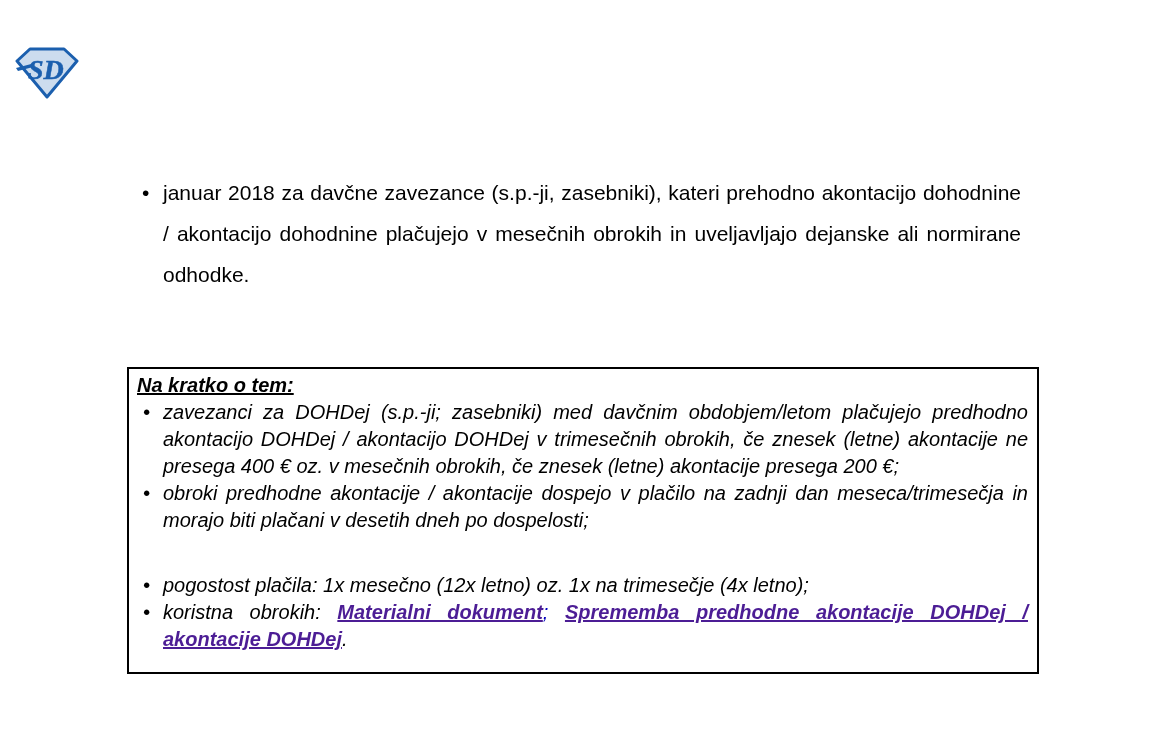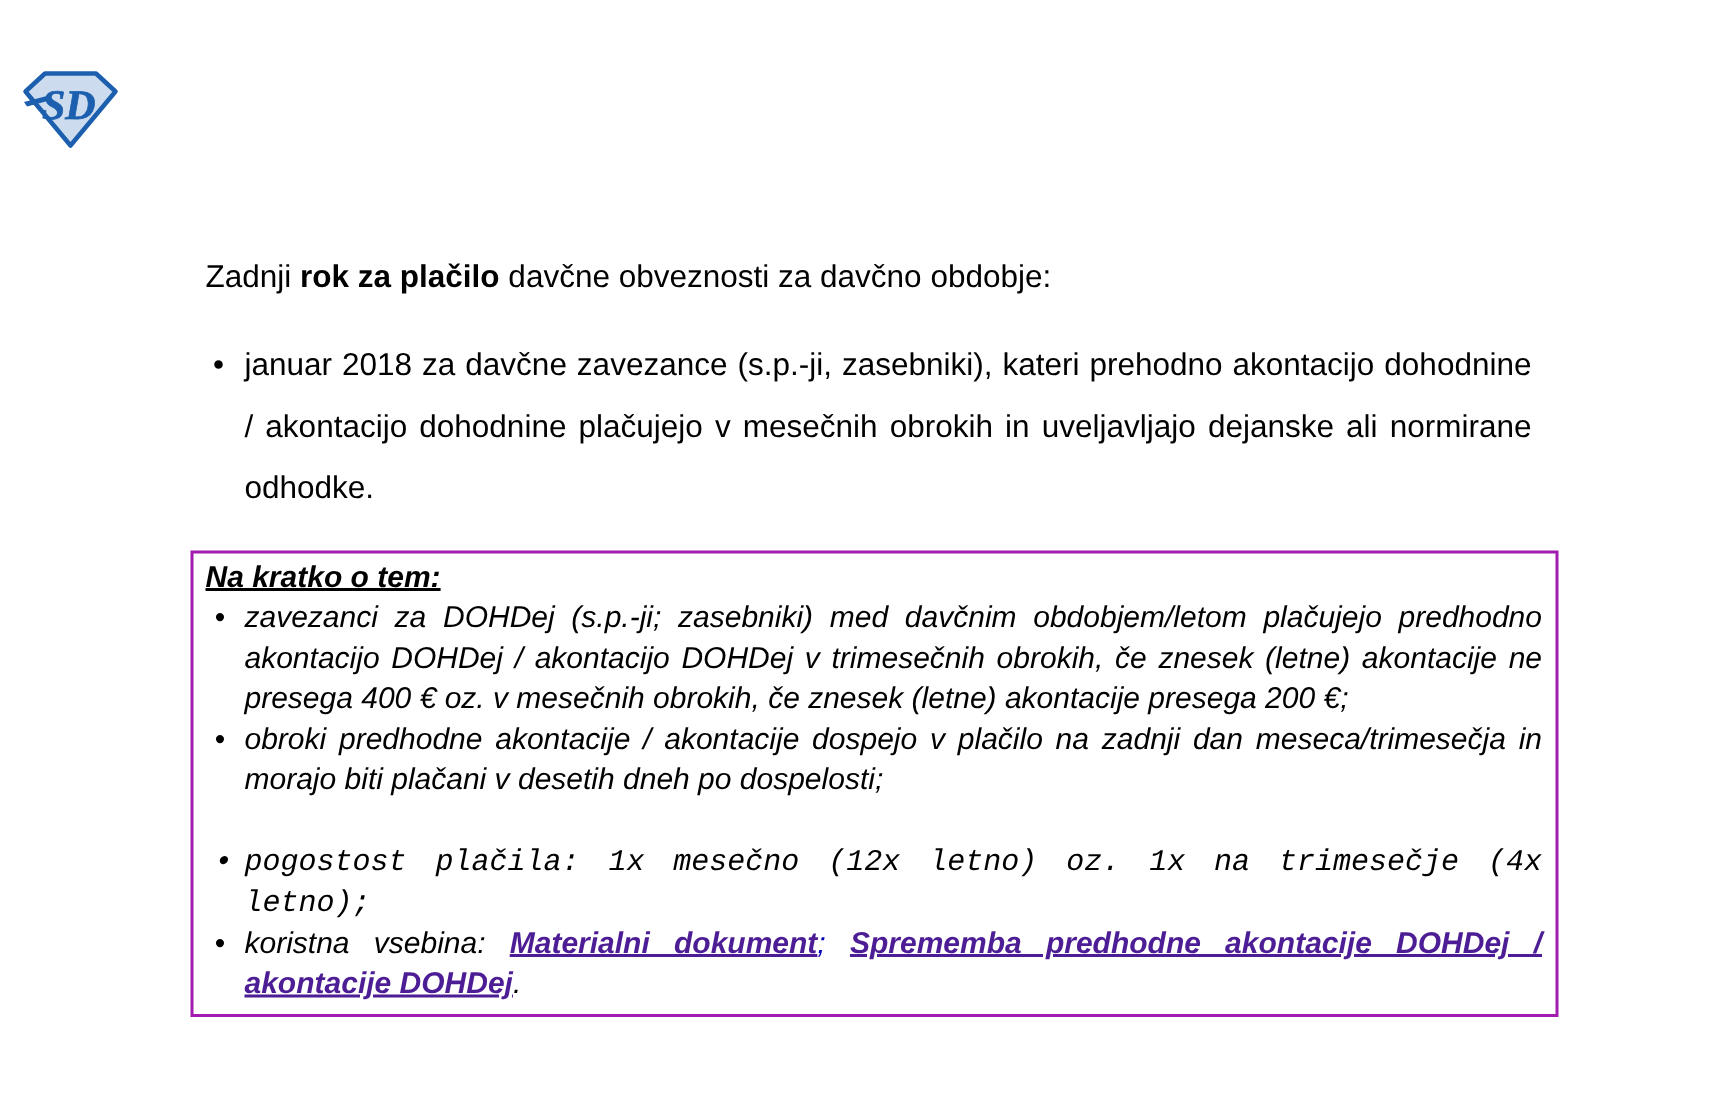--- a/index.html
+++ b/index.html
@@ -47,34 +47,34 @@
   }
   .intro .bullet-list > li { line-height: 41px; }
 
   
   .info-box {
     position: absolute;
     left: 127px;
     top: 367px;
     width: 912px;
     min-height: 307px;
-    border: 2px solid #a21caf;
+    border: 2px solid #000000;
     padding: 3px 9px 6px 8px;
     font-size: 20px;
     line-height: 27px;
     font-style: italic;
   }
   .info-box-title {
     font-weight: bold;
     text-decoration: underline;
     font-size: 20px;
     line-height: 27px;
   }
   .info-box .bullet-list > li::before { left: 6px; }
-  .info-box .bullet-list > li.gap-before { margin-top: 28px; font-family: Liberation Mono, monospace; }
+  .info-box .bullet-list > li.gap-before { margin-top: 38px; }
 
   .doc-link {
     color: #4c1d95;
     font-weight: bold;
     text-decoration: underline;
   }
   .link-sep { color: #0000bf; }
 </style>
 </head>
 <body>
@@ -83,29 +83,28 @@
 
   <div class="logo">
     <svg viewBox="0 0 64 54" width="64" height="54">
       <polygon points="2,15 15,3 49,3 62,15 32,51" fill="#ccdcee" stroke="#1b5fae" stroke-width="3" stroke-linejoin="round"></polygon>
       <path d="M1,22 L20,17 L18,21 L3,25 Z" fill="#1b5fae"></path>
       <text x="13" y="33" font-family="Liberation Serif, serif" font-style="italic" font-weight="bold" font-size="28" fill="#1b5fae" stroke="#1b5fae" stroke-width="0.5">SD</text>
     </svg>
   </div>
 
   <div class="intro">
-    <p class="intro-heading"><span>Zadnji </span><span class="b">rok za plačilo</span><span> davčne obveznosti za davčno obdobje:</span></p>
     <ul class="bullet-list">
       <li><span>januar 2018 za davčne zavezance (s.p.-ji, zasebniki), kateri prehodno akontacijo dohodnine / akontacijo dohodnine plačujejo v mesečnih obrokih in uveljavljajo dejanske ali normirane odhodke.</span></li>
     </ul>
   </div>
 
   <div class="info-box">
     <p class="info-box-title">Na kratko o tem:</p>
     <ul class="bullet-list">
       <li><span>zavezanci za DOHDej (s.p.-ji; zasebniki) med davčnim obdobjem/letom plačujejo predhodno akontacijo DOHDej / akontacijo DOHDej v trimesečnih obrokih, če znesek (letne) akontacije ne presega 400 € oz. v mesečnih obrokih, če znesek (letne) akontacije presega 200 €;</span></li>
       <li><span>obroki predhodne akontacije / akontacije dospejo v plačilo na zadnji dan meseca/trimesečja in morajo biti plačani v desetih dneh po dospelosti;</span></li>
       <li class="gap-before"><span>pogostost plačila: 1x mesečno (12x letno) oz. 1x na trimesečje (4x letno);</span></li>
-      <li><span>koristna vsebina: </span><a href="#" class="doc-link">Materialni dokument</a><span class="link-sep">; </span><a href="#" class="doc-link">Sprememba predhodne akontacije DOHDej / akontacije DOHDej</a><span>.</span></li>
+      <li><span>koristna obrokih: </span><a href="#" class="doc-link">Materialni dokument</a><span class="link-sep">; </span><a href="#" class="doc-link">Sprememba predhodne akontacije DOHDej / akontacije DOHDej</a><span>.</span></li>
     </ul>
   </div>
 
 </div>
 
 </body></html>

